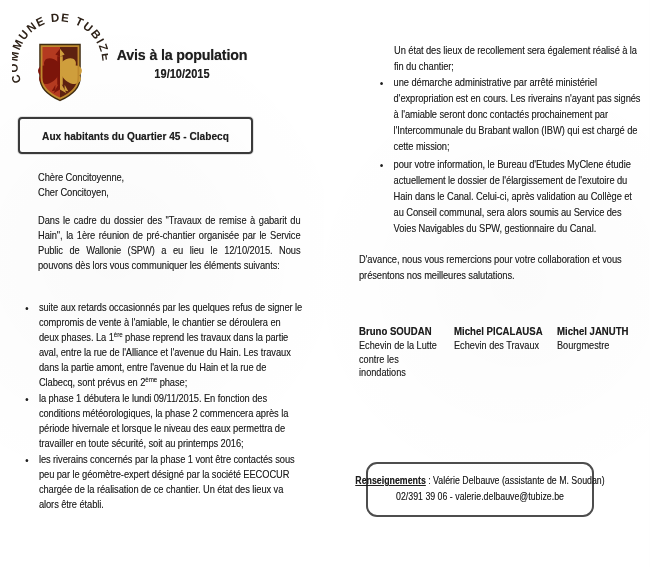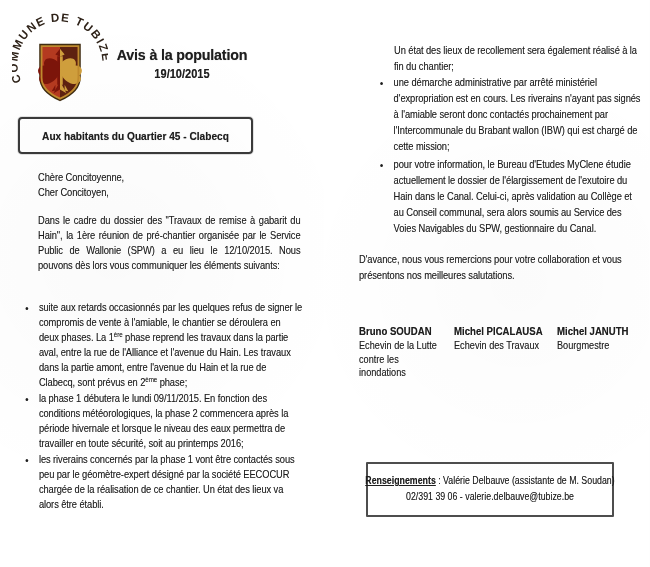--- a/index.html
+++ b/index.html
@@ -33,22 +33,22 @@
   
   ul.blist{list-style:disc;margin:0;padding:0 0 0 17px;}
   ul.blist li{margin:0 0 1px 0;padding-left:2px;}
   sup{font-size:7px;line-height:0;vertical-align:super;}
 
   
   .sig-name{font-size:10.8px;font-weight:bold;text-shadow:0 0 0.7px rgba(20,20,20,0.5);}
   .sig-role{font-size:10.3px;line-height:13.5px;margin-top:2px;text-shadow:0 0 0.5px rgba(30,30,30,0.4);}
 
   
-  .info-box{position:absolute;left:42px;top:462px;width:248px;height:55px;
-    border:2px solid #4d4d4d;box-sizing:border-box;border-radius:1px;}
+  .info-box{position:absolute;left:42px;top:462px;width:228px;height:55px;
+    border:2px solid #4d4d4d;box-sizing:border-box;border-radius:11px;}
   .info-line{position:absolute;left:50%;white-space:nowrap;font-size:10px;
     transform:translateX(-50%) scaleX(0.88);text-shadow:0 0 0.6px rgba(30,30,30,0.45);}
   .info-line-1{top:11px;}
   .info-line-2{top:27px;}
   .info-label{font-weight:bold;text-decoration:underline;}
 </style>
 </head>
 <body>
 
 <div class="pg pg-left">

